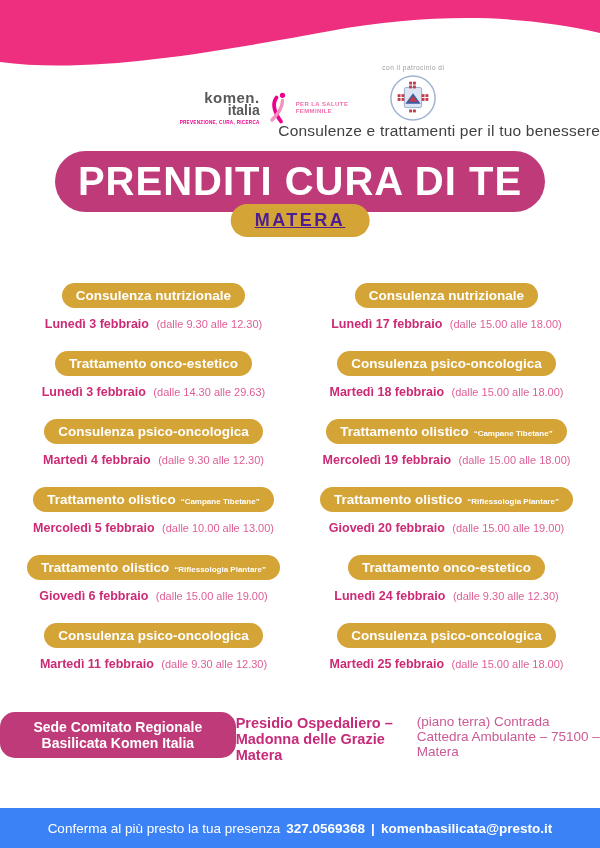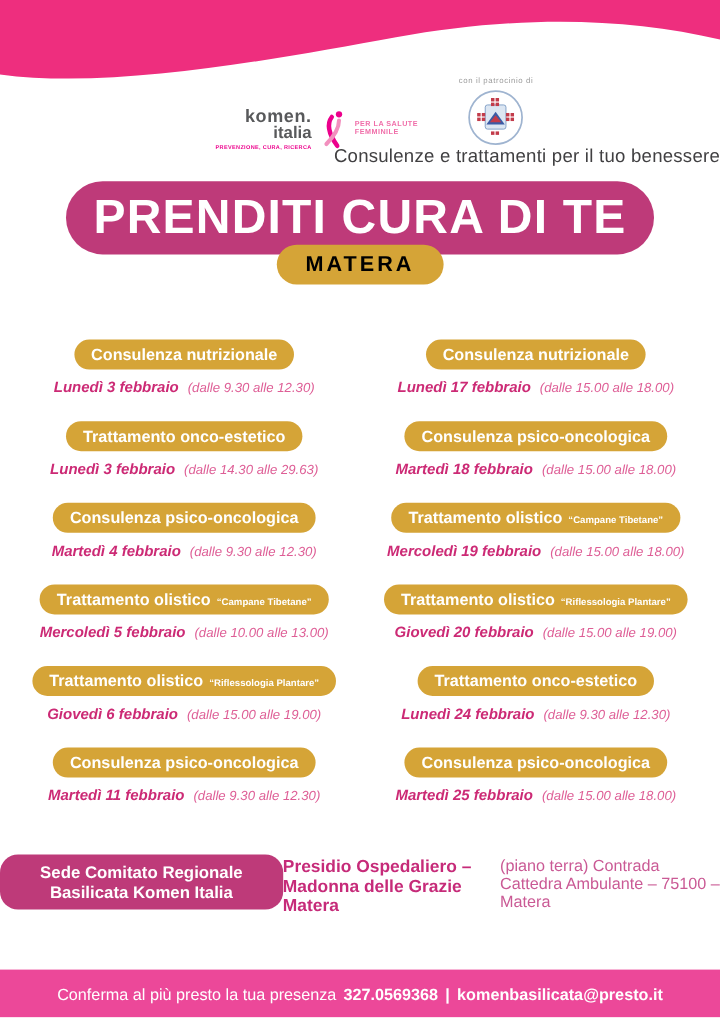--- a/index.html
+++ b/index.html
@@ -21,47 +21,47 @@
   .patronage { display:flex; flex-direction:column; align-items:center; gap:3px; }
   .patronage-label { font-size:6.5px; color:#9a9a9a; letter-spacing:.5px; }
 
   .subtitle { position:absolute; top:122px; width:100%; text-align:right;
     font-size:15.5px; font-weight:normal; color:#414042; letter-spacing:.2px; }
 
   .banner { position:absolute; top:151px; left:55px; right:55px; height:61px;
     background:#BE3A79; border-radius:31px; display:flex; align-items:center; justify-content:center; }
   .banner-text { color:#fff; font-size:40px; font-weight:bold; letter-spacing:1px; white-space:nowrap; }
   .city { position:absolute; top:204px; left:50%; transform:translateX(-50%);
-    background:#D5A437; color:#000000; font-weight:bold; font-size:18px; letter-spacing:2.5px;
-    padding:6px 24px; border-radius:17px; }
+    background:#D5A437; color:#4c1d95; font-weight:bold; font-size:18px; letter-spacing:2.5px;
+    padding:6px 24px; border-radius:17px;text-decoration:underline; }
 
   
   .schedule { position:absolute; top:283px; left:20px; right:20px;
     display:grid; grid-template-columns:1fr 1fr; column-gap:26px; }
   .entry { height:68px; display:flex; flex-direction:column; align-items:center;text-align:center; }
   .pill { background:#D5A437; border-radius:14px; padding:5px 14px; color:#fff;
     white-space:nowrap; display:flex; align-items:baseline; }
   .pill-label { font-weight:bold; font-size:13.5px; }
   .pill-note { font-weight:bold; font-size:8px; margin-left:5px; }
   .pill-note:empty { display:none; }
-  .date-line { margin-top:6px; white-space:nowrap;font-style:italic; }
+  .date-line { margin-top:6px; white-space:nowrap; }
   .day { color:#CC2A75; font-weight:bold; font-size:12.5px; }
   .time { color:#DE5E96; font-size:11px; margin-left:3px; }
 
   
   .venue { position:absolute; top:706px; width:100%;
     display:flex; align-items:center; }
   .venue-pill { background:#BE3A79; color:#fff; font-weight:bold; font-size:14px;
     border-radius:15px; width:450px; box-sizing:border-box; text-align:center; padding:7px 10px; }
   .venue-line1 { margin-top:9px; color:#C62B79; font-weight:bold; font-size:14.5px; }
   .venue-line2 { margin-top:4px; color:#CA5A95; font-size:13.5px; }
 
   
   .footer { position:absolute; left:0; bottom:0; width:600px; height:40px;
-    background:#ec4899; display:flex; align-items:center; justify-content:center;
+    background:#3b82f6; display:flex; align-items:center; justify-content:center;
     color:#fff; font-size:13.5px; }
   .footer .bold { font-weight:bold; }
   .footer span { margin:0 3px; }
 </style>
 </head>
 <body>
 
 <div class="page">
 
   <svg class="wave" width="600" height="80" viewBox="0 0 600 80">

